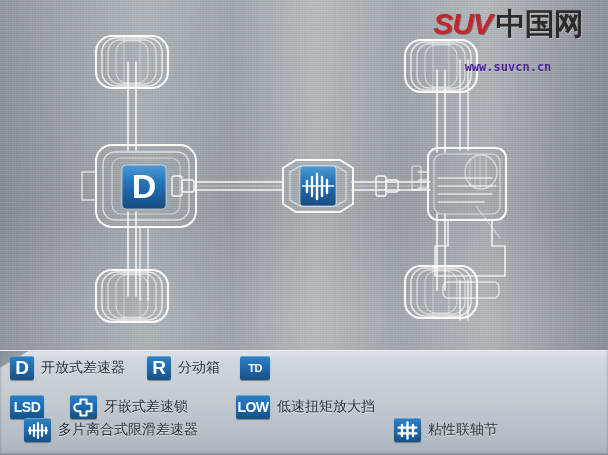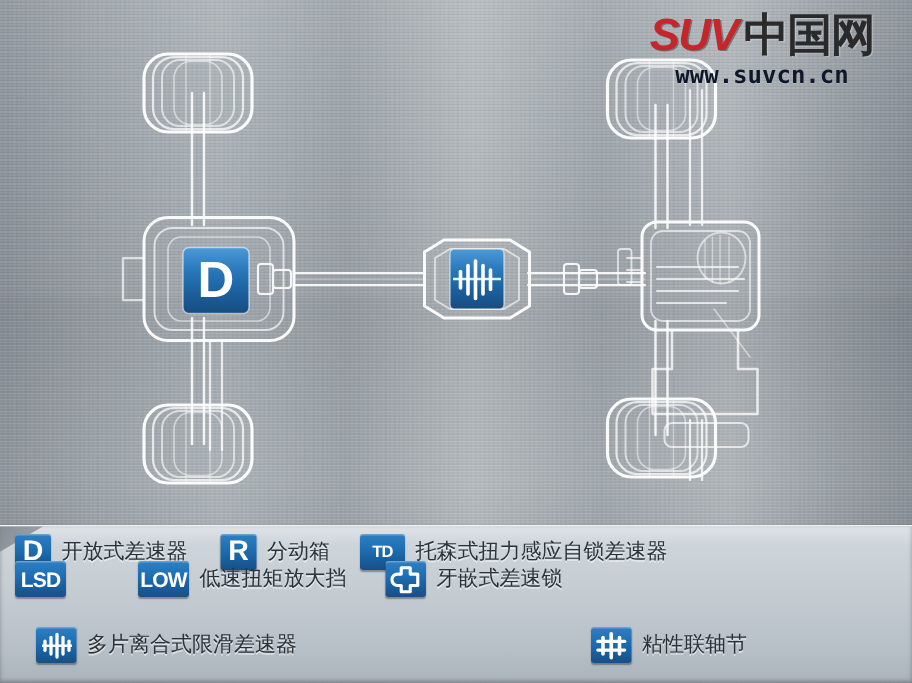--- a/index.html
+++ b/index.html
@@ -59,22 +59,22 @@
   }
   .wm-suv .line1{
     font-size:30px;font-weight:bold;letter-spacing:-1px;line-height:32px;
     white-space:nowrap;
   }
   .wm-suv .suv{color:#c4262c;text-shadow:1px 1px 0 rgba(0,0,0,.35);font-style:italic;}
   .wm-suv .cn{color:#2a2a2a;font-weight:bold;margin-left:4px;
       text-shadow:1px 1px 0 rgba(255,255,255,.25);}
   .wm-suv .line2{
     font-family:"DejaVu Sans Mono","Liberation Mono",monospace;
-    font-size:16px;font-weight:bold;color:#0f172a;letter-spacing:0px;
-    line-height:18px;margin-top:1px;
+    font-size:12px;font-weight:bold;color:#4c1d95;letter-spacing:0px;
+    line-height:18px;margin-top:18px;
     text-shadow:0 1px 0 rgba(255,255,255,.22);
   }
 
   
   .wm-xcar{
     position:absolute;left:6px;bottom:6px;width:118px;height:40px;user-select:none;
   }
   .wm-xcar .cn{
     font-size:23px;font-weight:bold;color:#b9c2c8;line-height:24px;
     letter-spacing:1px;
@@ -97,21 +97,21 @@
     overflow:hidden;
   }
   .legend .notch{
     position:absolute;left:-2px;top:-2px;width:34px;height:20px;
     background:linear-gradient(135deg,#767d84 0%,#8b9299 60%,#a7aeb4 100%);
     clip-path:polygon(0 0,100% 0,0 100%);
     opacity:.85;
   }
   .lrow{position:absolute;left:0;width:608px;height:30px;display:flex;align-items:center;}
   .lrow.r1{top:2px;}
-  .lrow.r2{top:20px;}
+  .lrow.r2{top:41px;}
   .lrow.r3{top:64px;}
 
   .litem{display:flex;align-items:center;height:28px;}
   .lbadge{
     flex:0 0 auto;display:flex;align-items:center;justify-content:center;
     height:24px;border-radius:2px;
     background:linear-gradient(180deg,#2f7fc2 0%,#1f6fb5 40%,#1a5f9e 70%,#174f85 100%);
     box-shadow:0 1px 1px rgba(0,0,0,.35), inset 0 1px 0 rgba(255,255,255,.28);
     color:#fff;font-weight:bold;
     font-family:"Liberation Sans","DejaVu Sans",sans-serif;
@@ -278,39 +278,38 @@
       <div class="litem" style="margin-left:10px">
         <div class="lbadge w1">D</div>
         <div class="ltext">开放式差速器</div>
       </div>
       <div class="litem" style="margin-left:22px">
         <div class="lbadge w1">R</div>
         <div class="ltext">分动箱</div>
       </div>
       <div class="litem" style="margin-left:20px">
         <div class="lbadge w2">TD</div>
-        <div class="ltext">托森式扭力感应自锁差速器</div>
       </div>
     </div>
 
     <div class="lrow r2">
       <div class="litem" style="margin-left:10px">
         <div class="lbadge w3">LSD</div>
-      </div>
-      <div class="litem" style="margin-left:48px">
-        <div class="lbadge w3">LOW</div>
-        <div class="ltext">低速扭矩放大挡</div>
       </div>
       <div class="litem" style="margin-left:26px">
         <div class="lbadge gfx">
           <svg width="21" height="19" viewBox="0 0 21 19" aria-hidden="true">
             <path d="M7.5 1.5 h6 v4.2 h5 v7.6 h-5 v4.2 h-6 v-4.2 h-2.4 a3.6 3.6 0 0 1 0 -7.6 h2.4 z" fill="none" stroke="#ffffff" stroke-width="2.1" stroke-linejoin="round"></path>
           </svg>
         </div>
         <div class="ltext">牙嵌式差速锁</div>
+      </div>
+      <div class="litem" style="margin-left:48px">
+        <div class="lbadge w3">LOW</div>
+        <div class="ltext">低速扭矩放大挡</div>
       </div>
     </div>
 
     <div class="lrow r3">
       <div class="litem" style="margin-left:24px">
         <div class="lbadge gfx">
           <svg width="22" height="19" viewBox="0 0 22 19" aria-hidden="true">
             <g stroke="#ffffff" stroke-linecap="round" stroke-width="2.2">
               <line x1="3" y1="6.5" x2="3" y2="12.5"></line>
               <line x1="7" y1="4" x2="7" y2="15"></line>

